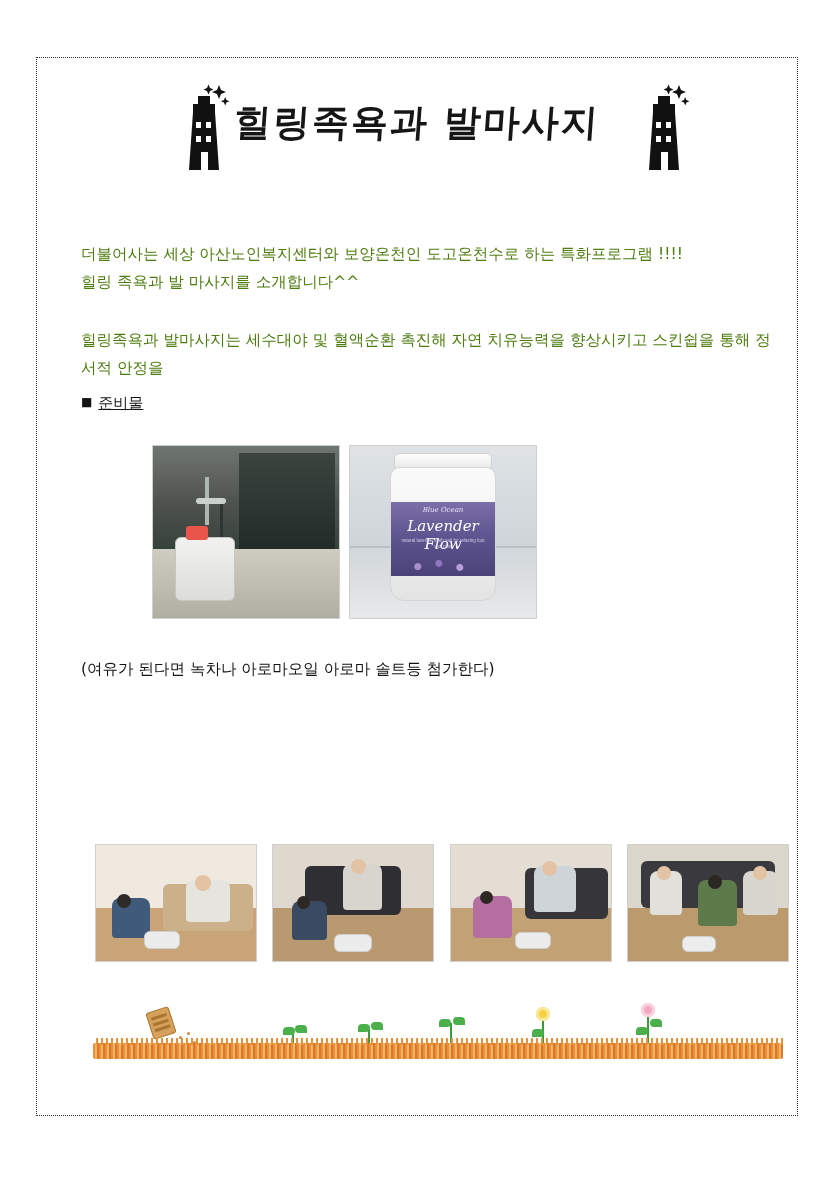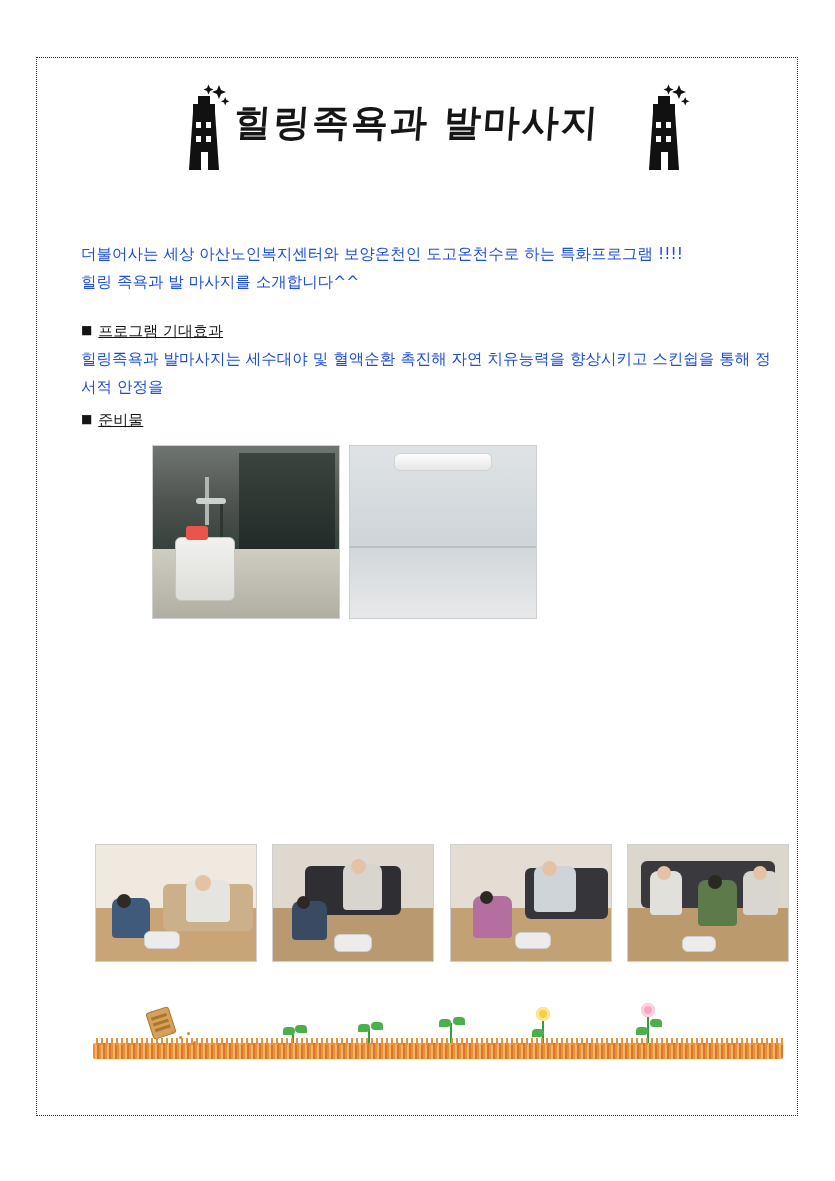--- a/index.html
+++ b/index.html
@@ -56,21 +56,21 @@
     font-weight: bold;
     letter-spacing: 2px;
     color: #161616;
     transform: skewX(-4deg);
   }
 
   
   .para {
     font-size: 15.5px;
     line-height: 28px;
-    color: #1d4ed8;
+    color: #4d7c0f;
     font-family: "DejaVu Sans", sans-serif;
   }
   .intro {
     position: absolute;
     left: 22px;
     top: 168px;
     width: 700px;
   }
   .section-head {
     font-size: 15px;
@@ -89,21 +89,21 @@
     position: absolute;
     left: 22px;
     top: 250px;
     width: 700px;
   }
   .effect-block .para { margin-top: 4px; }
 
   .prep-head {
     position: absolute;
     left: 22px;
-    top: 339px;
+    top: 322px;
   }
 
   
   .photo-row1 {
     position: absolute;
     left: 93px;
     top: 373px;
   }
   .ph1 {
     position: absolute;
@@ -390,23 +390,20 @@
         </g>
       </svg>
     </div>
 
     <div class="intro">
       <div class="para">더불어사는 세상 아산노인복지센터와 보양온천인 도고온천수로 하는  특화프로그램 !!!!</div>
       <div class="para">힐링 족욕과 발 마사지를 소개합니다^^</div>
     </div>
 
     <div class="effect-block">
-      <div class="section-head">
-        <span class="bullet">■</span><span class="u">프로그램 기대효과</span>
-      </div>
       <div class="para">힐링족욕과 발마사지는 세수대야 및 혈액순환 촉진해 자연 치유능력을 향상시키고 스킨쉽을 통해 정서적 안정을</div>
     </div>
 
     <div class="section-head prep-head">
       <span class="bullet">■</span><span class="u">준비물</span>
     </div>
 
     <div class="photo-row1">
 
       <div class="ph1 a">
@@ -418,26 +415,35 @@
           <div class="hose"></div>
           <div class="floor"></div>
           <div class="jug"></div>
         </div>
       </div>
 
       <div class="ph1 b">
         <div class="img-wrap photoB">
           <div class="deskline"></div>
           <div class="lid"></div>
+          <div class="jar">
+            <div class="label">
+              <div class="brand">Blue Ocean</div>
+              <div class="name">Lavender Flow</div>
+              <div class="sub">natural lavender bath salt for relaxing foot spa care</div>
+              <div class="lav"></div>
+            </div>
+          </div>
         </div>
       </div>
     </div>
 
 
     <div class="steps">
+      <div>(여유가 된다면 녹차나 아로마오일 아로마 솔트등 첨가한다)</div>
     </div>
 
     <div class="photo-row2">
 
       <div class="ph2 p1">
         <div class="scene">
           <div class="s-wall" style="background:#efe9e0"></div>
           <div class="s-floor" style="background:#c8a477"></div>
           <div class="s-sofa" style="left:42%;top:34%;width:56%;height:40%;background:#cbb08a"></div>
           <div class="s-person" style="left:56%;top:30%;width:28%;height:36%;background:#e6e4df"></div>

